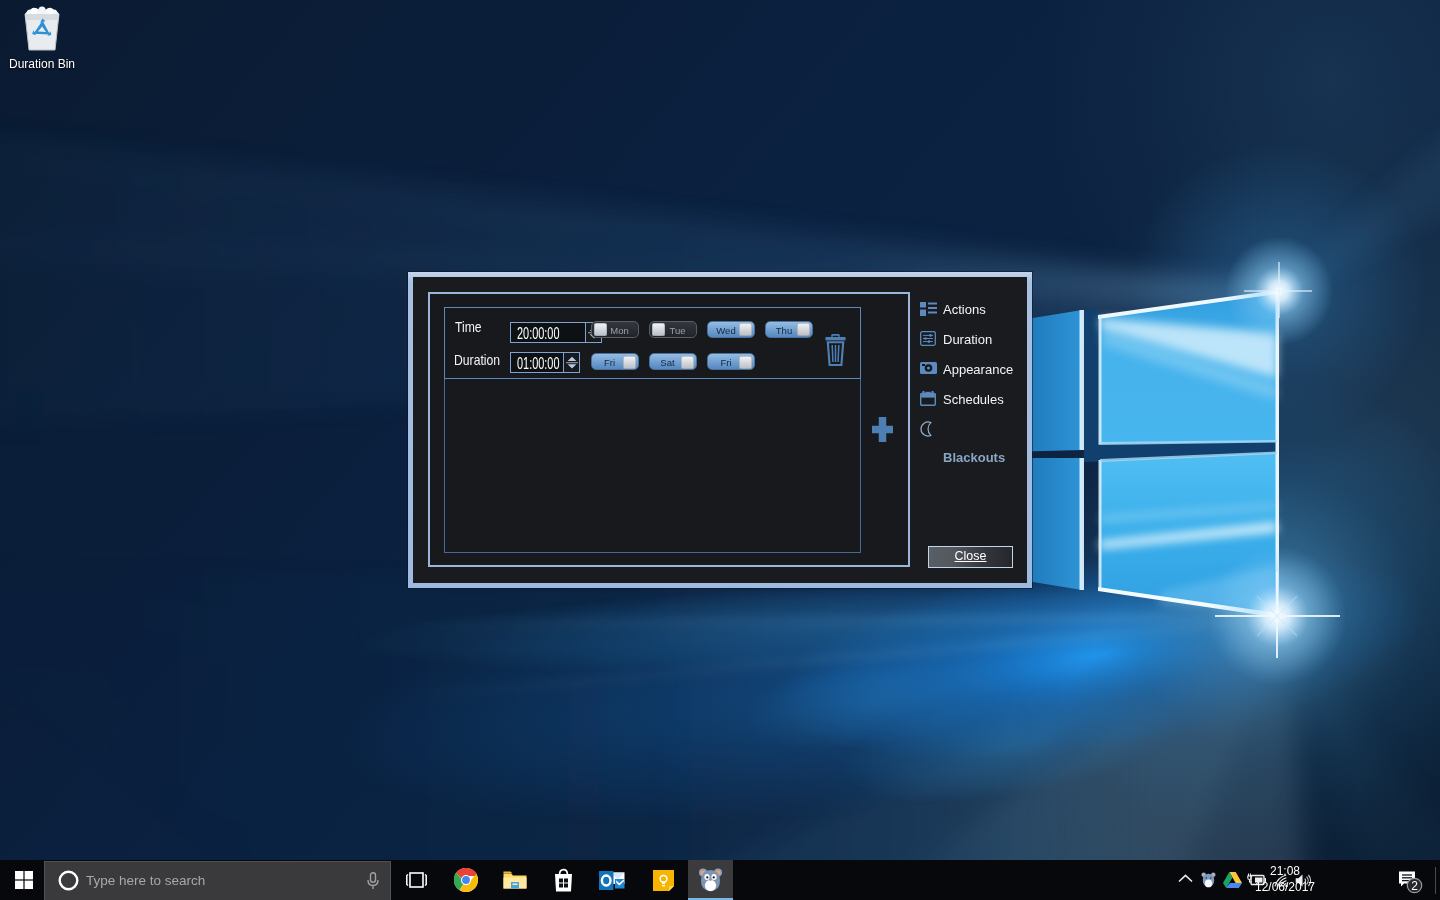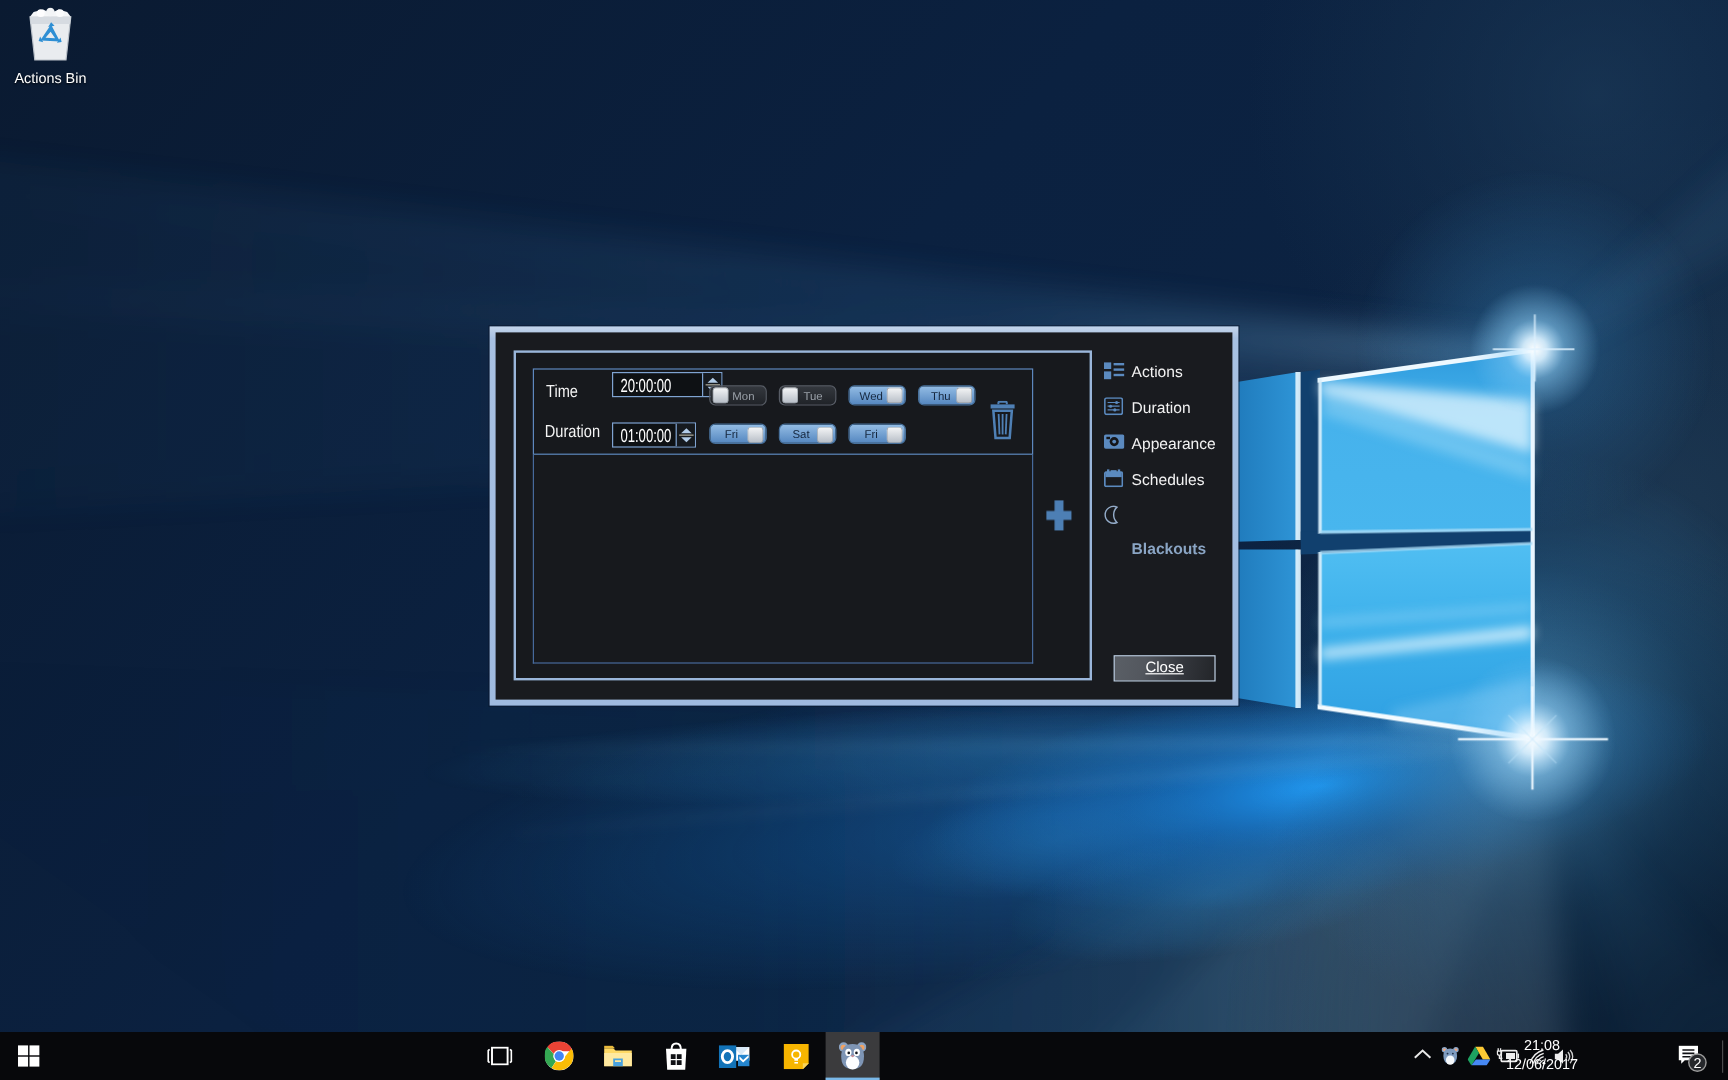--- a/index.html
+++ b/index.html
@@ -213,36 +213,36 @@
     <circle cx="12" cy="5" r="3.2" fill="#fdfdfe"></circle>
         <circle cx="20" cy="4" r="3.6" fill="#f2f4f6"></circle>
     <circle cx="28" cy="5" r="3.2" fill="#fafbfc"></circle>
     <g transform="rotate(3 20 24)">
       <path fill-rule="evenodd" fill="#2e8fd4" d="M20 14.5 L28.2 28.2 L11.8 28.2 Z M20 20.5 L24 25.7 L16 25.7 Z"></path>
       <path d="M20 12.6 l3 2.6 -5.3 1.4 z" fill="#2e8fd4"></path>
       <path d="M29.6 28.6 l-3.9 0.8 2.8 -4.6 z" fill="#2e8fd4"></path>
       <path d="M10.4 28.6 l3.9 0.9 -2.8 -4.7 z" fill="#2e8fd4"></path>
     </g>
   </svg>
-  <div style="color:#fff;font-size:12px;margin-top:1px;white-space:nowrap;text-shadow:0 1px 2px rgba(0,0,0,.9);">Actions Bin</div>
+  <div style="color:#fff;font-size:12px;margin-top:1px;white-space:nowrap;text-shadow:0 1px 2px rgba(0,0,0,.9);">Duration Bin</div>
 </div>
 
 <div class="abs" id="appwin" style="left:408px;top:272px;width:624px;height:316px;background:linear-gradient(#c4d5eb,#a8c1e2 10px,#9fbadf);box-shadow:0 0 0 1px rgba(10,20,40,.55);">
   <div class="abs" style="left:5px;top:5px;right:5px;bottom:5px;background:#191b1f;"></div>
 
   <div class="abs" style="left:20px;top:20px;width:482px;height:275px;border:2px solid #9ab6da;background:#17191d;"></div>
 
   <div class="abs" style="left:35.5px;top:35px;width:417px;height:72px;border:1px solid #5d87bd;"></div>
 
   <div class="abs" style="left:35.5px;top:107px;width:417px;height:173.5px;border:1px solid #46699b;border-top:none;"></div>
 
   <div class="abs" style="left:47px;top:47px;color:#f4f4f4;font-size:14.5px;transform:scaleX(0.84);transform-origin:left center;">Time</div>
   <div class="abs" style="left:46px;top:79.5px;color:#f4f4f4;font-size:14.5px;transform:scaleX(0.84);transform-origin:left center;">Duration</div>
 
-  <div class="abs" style="left:102px;top:38px;width:92px;height:21px;border:1px solid #7fa3d1;background:#0e1114;">
+  <div class="abs" style="left:102px;top:50px;width:92px;height:21px;border:1px solid #7fa3d1;background:#0e1114;">
     <div class="abs" style="left:6px;top:2px;color:#fff;font-size:14px;transform:scale(0.78,1.12);transform-origin:left center;">20:00:00</div>
     <div class="abs" style="right:0;top:0;width:16px;height:19px;border-left:1px solid #7fa3d1;background:#161a1f;">
       <svg width="16" height="19">
             <polygon points="3.6,8 8,3.8 12.4,8" fill="#b2cce8"></polygon>
             <rect x="2" y="9" width="12" height="1.3" fill="#8d8b80"></rect>
             <polygon points="3.6,11.3 8,15.5 12.4,11.3" fill="#b2cce8"></polygon>
           </svg>
     </div>
   </div>
 
@@ -366,20 +366,31 @@
 
   <svg class="abs" style="left:15px;top:11px;" width="18" height="18">
         <g fill="#fff">
     <rect x="0" y="0" width="8.4" height="8.4"></rect>
           <rect x="9.6" y="0" width="8.4" height="8.4"></rect>
     <rect x="0" y="9.6" width="8.4" height="8.4"></rect>
           <rect x="9.6" y="9.6" width="8.4" height="8.4"></rect>
   </g>
       </svg>
 
+  <div class="abs" style="left:44px;top:1px;width:347px;height:39px;background:#3a3a3c;border:1px solid #525254;border-bottom:none;">
+    <svg class="abs" style="left:13px;top:8px;" width="21" height="21">
+          <circle cx="10.5" cy="10.5" r="8.8" fill="none" stroke="#fff" stroke-width="2.4"></circle>
+        </svg>
+    <div class="abs" style="left:41px;top:11px;color:#a8a8a8;font-size:13.5px;">Type here to search</div>
+    <svg class="abs" style="left:322px;top:10px;" width="12" height="19" viewBox="0 0 12 19">
+      <rect x="3.5" y="0.8" width="5" height="9.5" rx="2.5" fill="none" stroke="#a0a0a0" stroke-width="1.4"></rect>
+      <path d="M1 8 Q1 13.5 6 13.5 Q11 13.5 11 8" fill="none" stroke="#a0a0a0" stroke-width="1.4"></path>
+      <line x1="6" y1="13.5" x2="6" y2="17" stroke="#a0a0a0" stroke-width="1.4"></line>
+    </svg>
+  </div>
 
   <svg class="abs" style="left:406px;top:12px;" width="21" height="16" viewBox="0 0 21 16">
     <rect x="4" y="1" width="13" height="14" fill="none" stroke="#fff" stroke-width="1.6"></rect>
     <path d="M2 2.5 L0.8 3.5 L0.8 12.5 L2 13.5" fill="none" stroke="#fff" stroke-width="1.5"></path>
     <path d="M19 2.5 L20.2 3.5 L20.2 12.5 L19 13.5" fill="none" stroke="#fff" stroke-width="1.5"></path>
   </svg>
 
   <svg class="abs" style="left:454px;top:8px;" width="24" height="24" viewBox="0 0 24 24">
     <circle cx="12" cy="12" r="12" fill="#fff"></circle>
     <path d="M12 0 A12 12 0 0 1 23.3 8 L12 8 Z M23.3 8 A12 12 0 0 1 23.3 8 Z" fill="#ea4335"></path>

